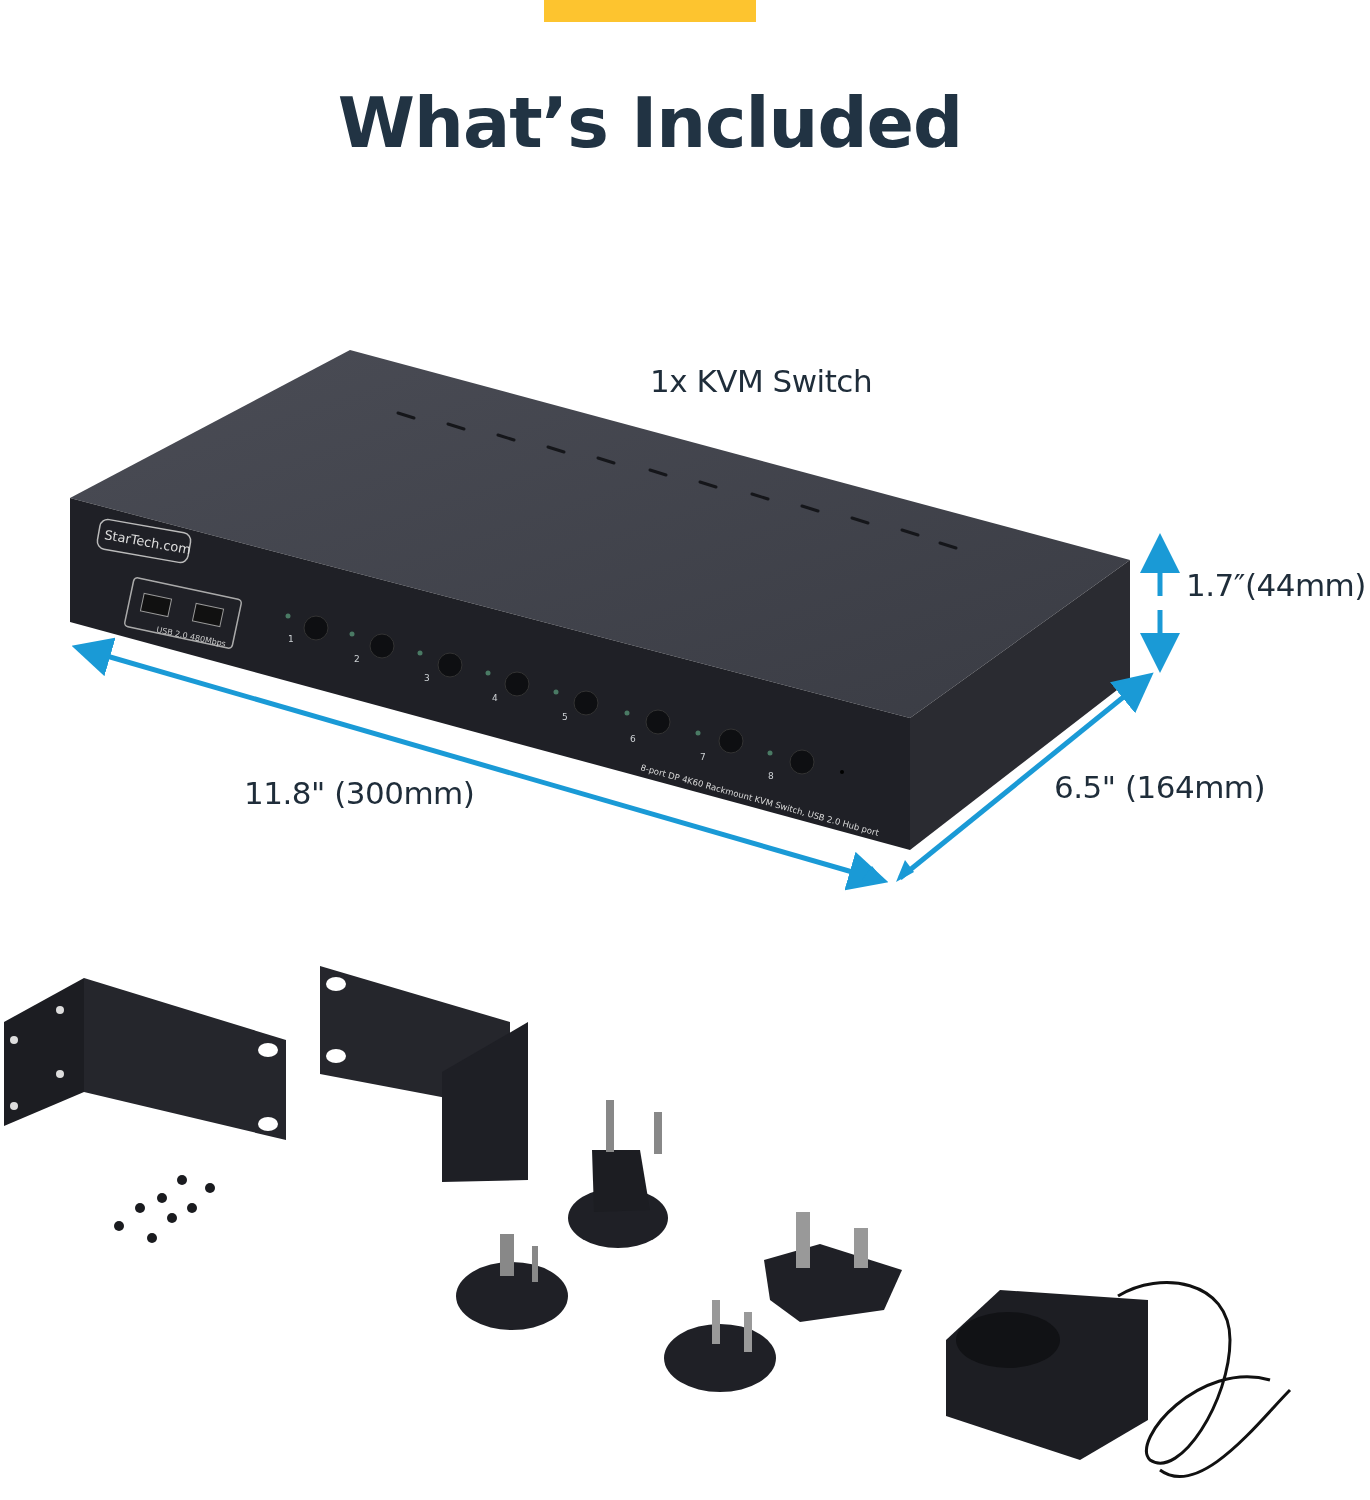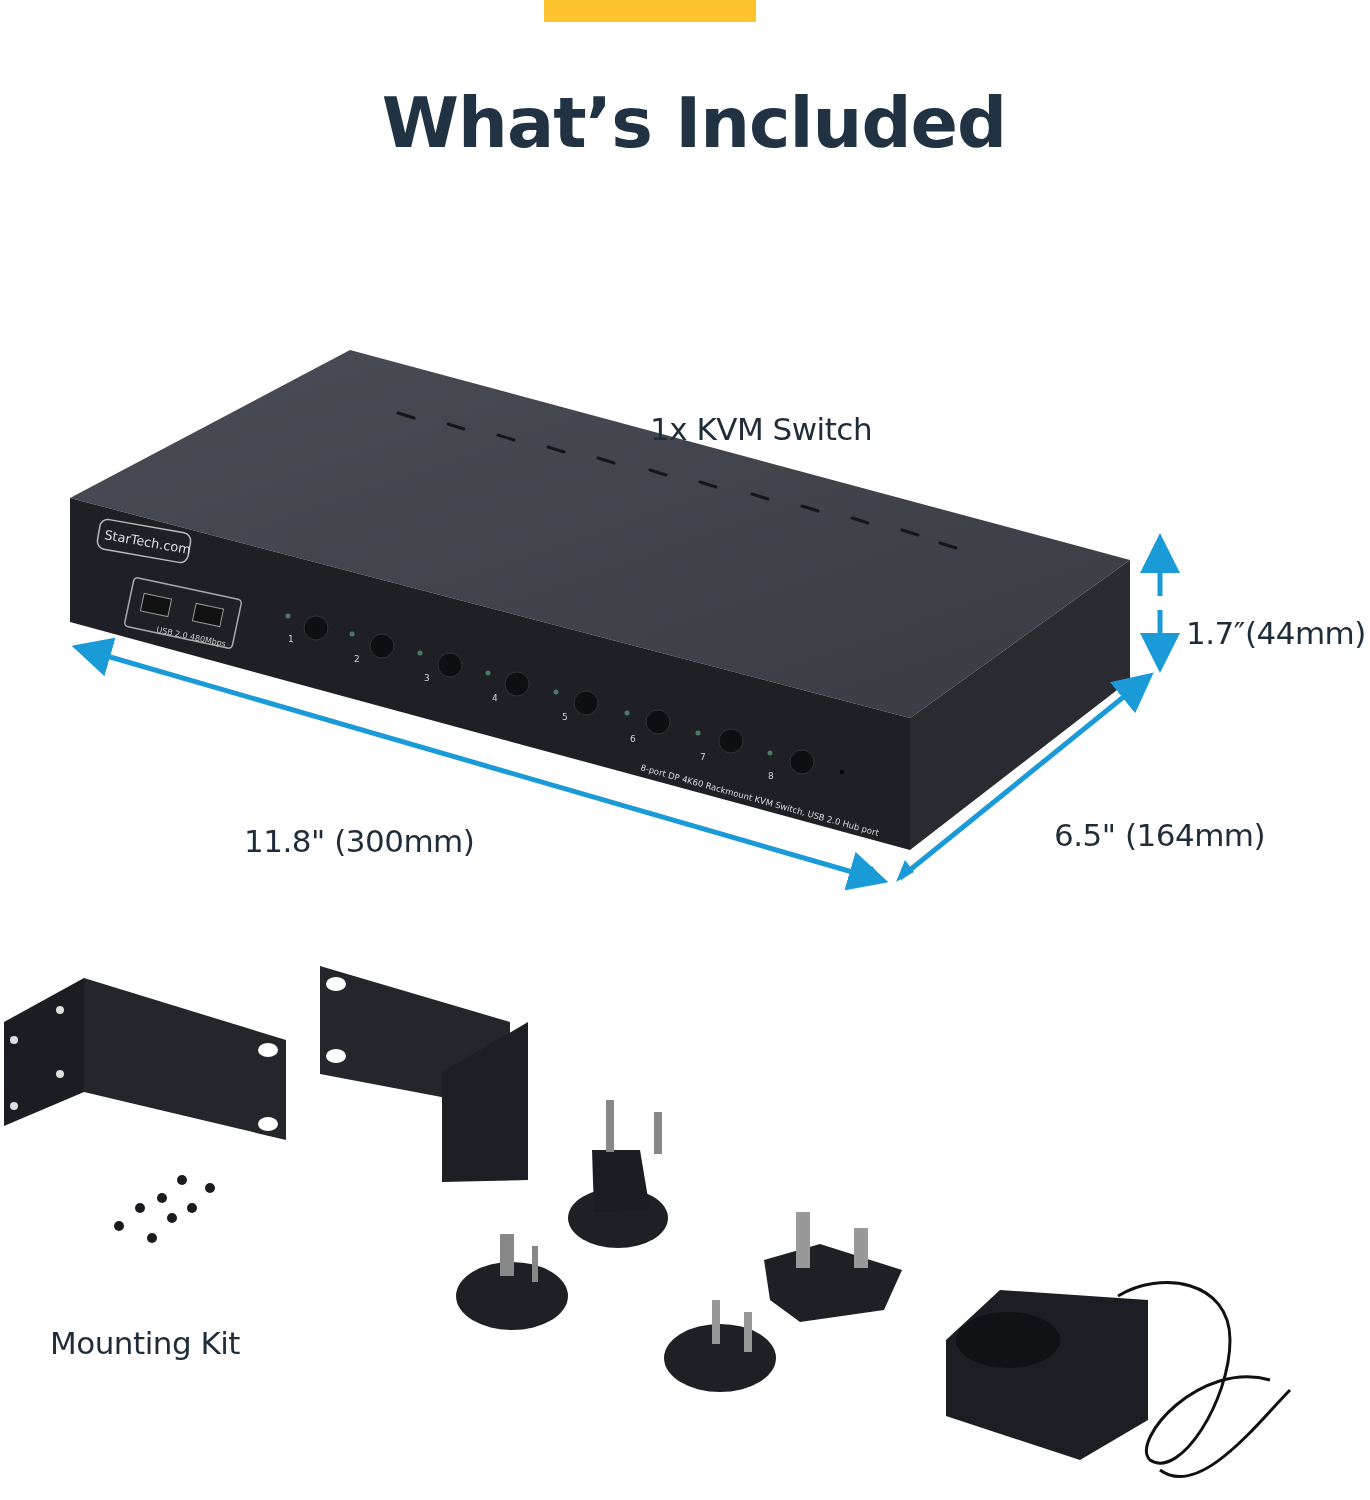--- a/index.html
+++ b/index.html
@@ -5,23 +5,22 @@
     html, body { margin: 0; padding: 0; }
     body {
       width: 1370px; height: 1500px; background: #ffffff; position: relative; overflow: hidden;
       font-family: "Liberation Sans", "DejaVu Sans", sans-serif; color: #1f2d3a;
     }
     .accent-bar { position: absolute; left: 544px; top: 0; width: 212px; height: 22px; background: #fdc42f; }
     .page-title {
       position: absolute; left: 0; width: 1300px; top: 82px; text-align: center;
       font-size: 70px; font-weight: bold; color: #213343; letter-spacing: -1px;
       font-family: "DejaVu Sans", sans-serif;
-      padding-left: 44px;
     }
-    .lbl { position: absolute; font-size: 31px; color: #1f2d3a; line-height: 1.25; font-family: "DejaVu Sans", sans-serif; font-weight: normal; letter-spacing: -0.5px; margin-top: 48px; }
+    .lbl { position: absolute; font-size: 31px; color: #1f2d3a; line-height: 1.25; font-family: "DejaVu Sans", sans-serif; font-weight: normal; letter-spacing: -0.5px; }
     .lbl.center { text-align: center; }
     svg { position: absolute; left: 0; top: 0; }
   </style>
 </head>
 <body>
 
 <div class="accent-bar"></div>
 <div class="page-title">What’s Included</div>
 
 <svg width="1370" height="1500" viewBox="0 0 1370 1500">
@@ -161,17 +160,16 @@
     <path d="M1160,1470 C1200,1500 1260,1420 1290,1390" stroke="#111" stroke-width="3" fill="none"></path>
   </g>
 </svg>
 
 <div class="lbl" style="left:650px; top:362px;">1x KVM Switch</div>
 <div class="lbl" style="left:1186px; top:566px;">1.7″(44mm)</div>
 <div class="lbl" style="left:244px; top:774px;">11.8" (300mm)</div>
 <div class="lbl" style="left:1054px; top:768px;">6.5" (164mm)</div>
 
 <div class="lbl center" style="left:0px; top:1276px; width:290px;">
-  <div>Mounting Kit</div>
 </div>
 
 <div class="lbl center" style="left:910px; top:1170px; width:290px;">
 </div>
 
 </body></html>

